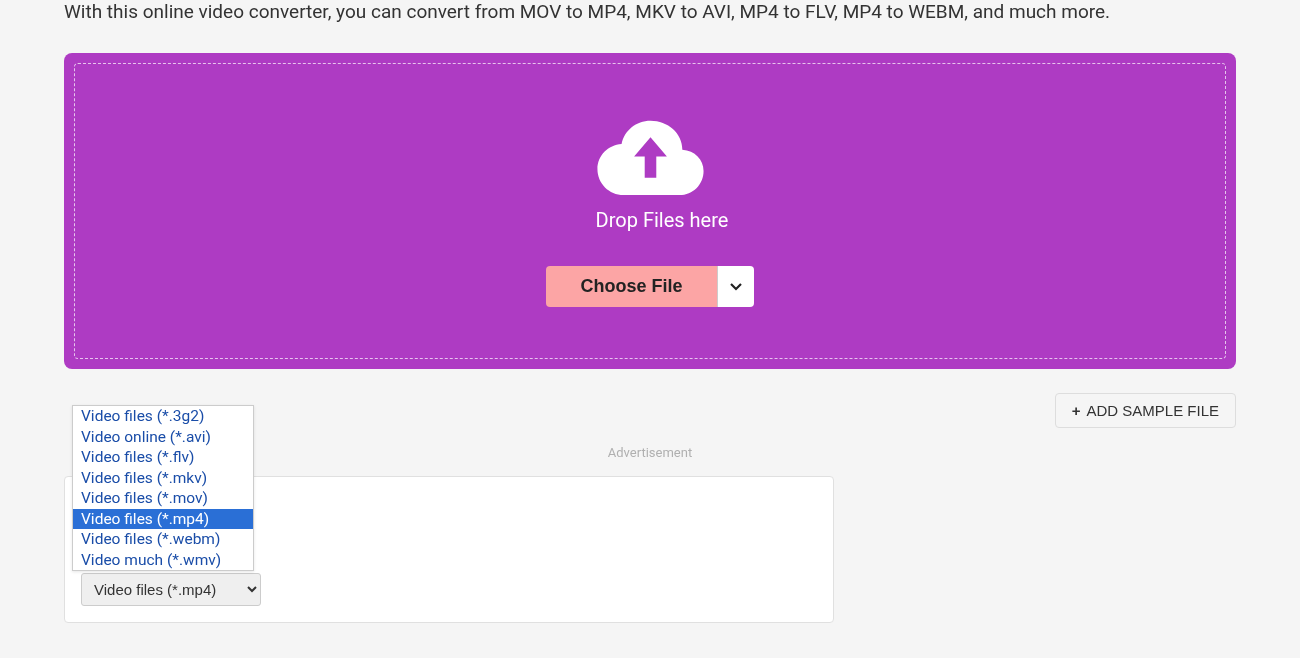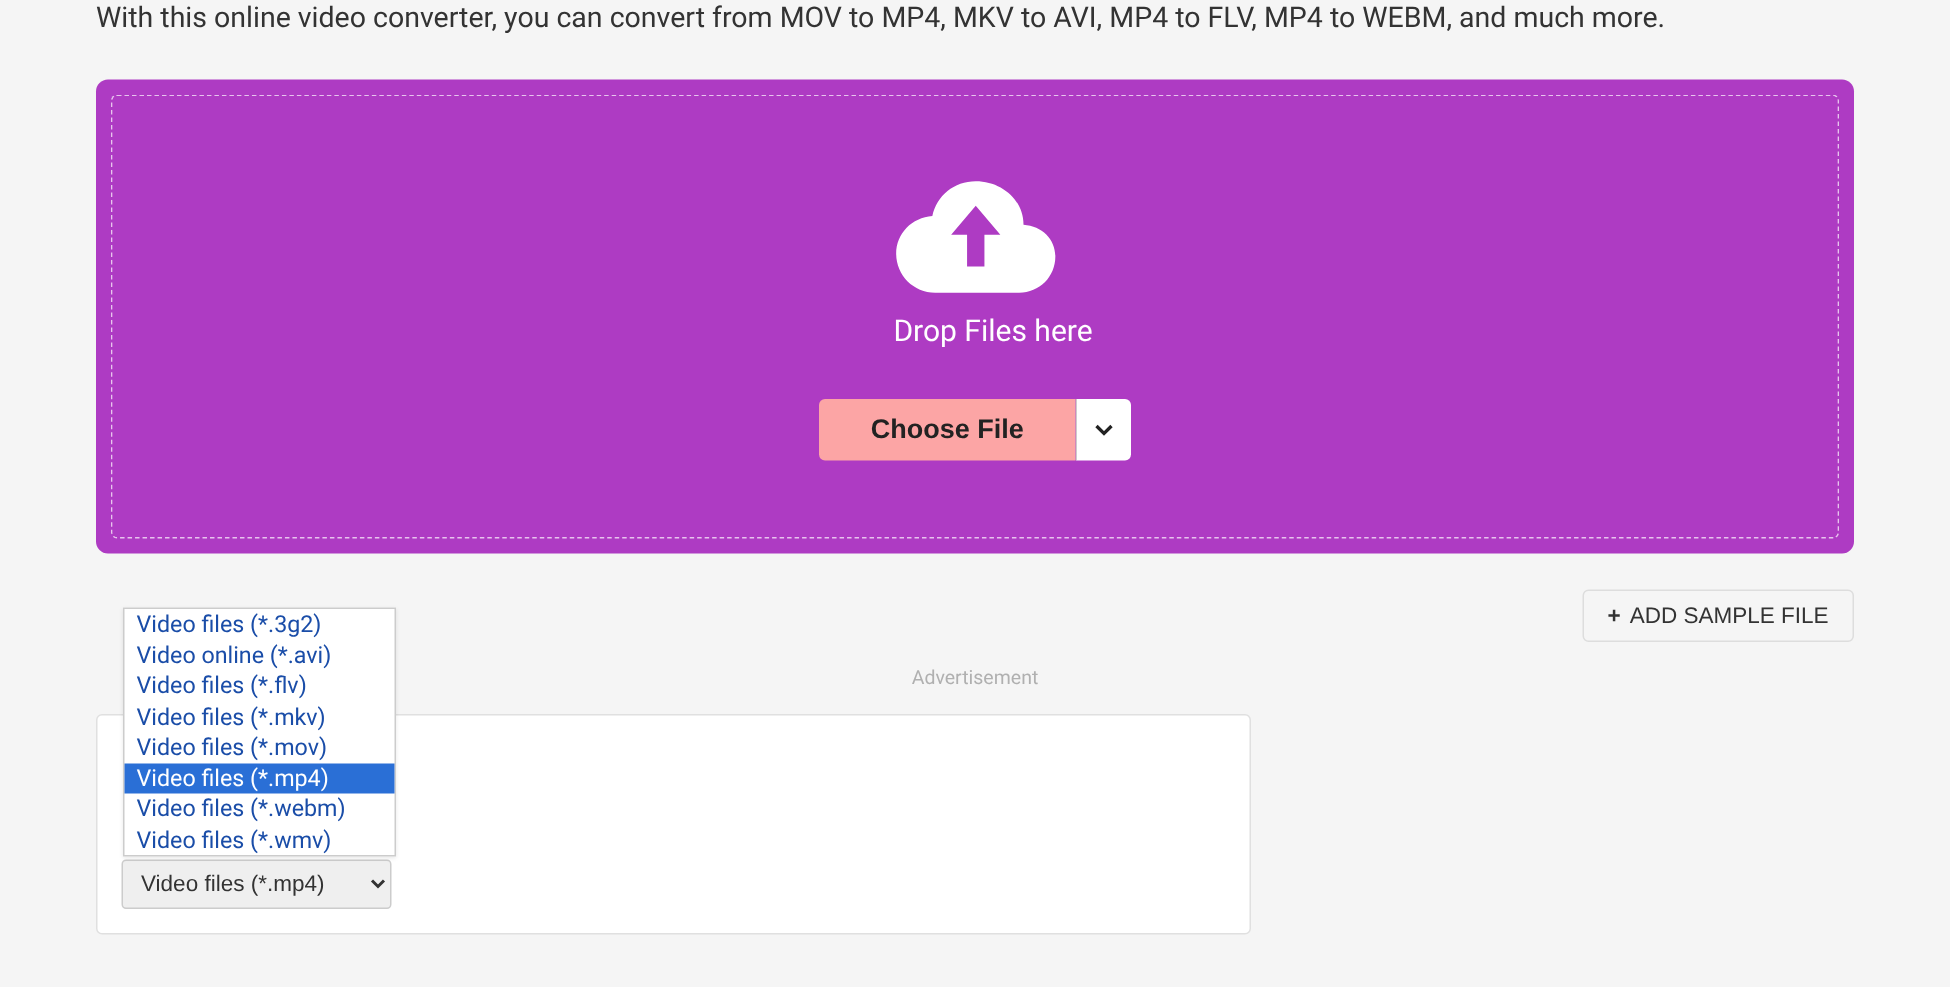--- a/index.html
+++ b/index.html
@@ -132,21 +132,21 @@
       padding: 6px 8px;
       font-size: 15px;
       background: #efefef;
       border: 1px solid #ccc;
       border-radius: 3px;
       color: #333;
       cursor: pointer;
     }
     .options-listbox {
       position: absolute;
-      left: 82px;
+      left: 72px;
       top: 405px;
       width: 182px;
       background: #fff;
       border: 1px solid #ccc;
       z-index: 10;
       box-shadow: 0 1px 3px rgba(0,0,0,0.1);
     }
     .options-listbox .option {
       padding: 0 8px;
       font-size: 15.5px;
@@ -217,14 +217,14 @@
 </div>
 
 <div class="options-listbox" id="options-listbox">
     <div class="option">Video files (*.3g2)</div>
     <div class="option">Video online (*.avi)</div>
     <div class="option">Video files (*.flv)</div>
     <div class="option">Video files (*.mkv)</div>
     <div class="option">Video files (*.mov)</div>
     <div class="option selected">Video files (*.mp4)</div>
     <div class="option">Video files (*.webm)</div>
-    <div class="option">Video files (*.wmv)</div>
+    <div class="option">Video much (*.wmv)</div>
   </div>
 
 </body></html>

